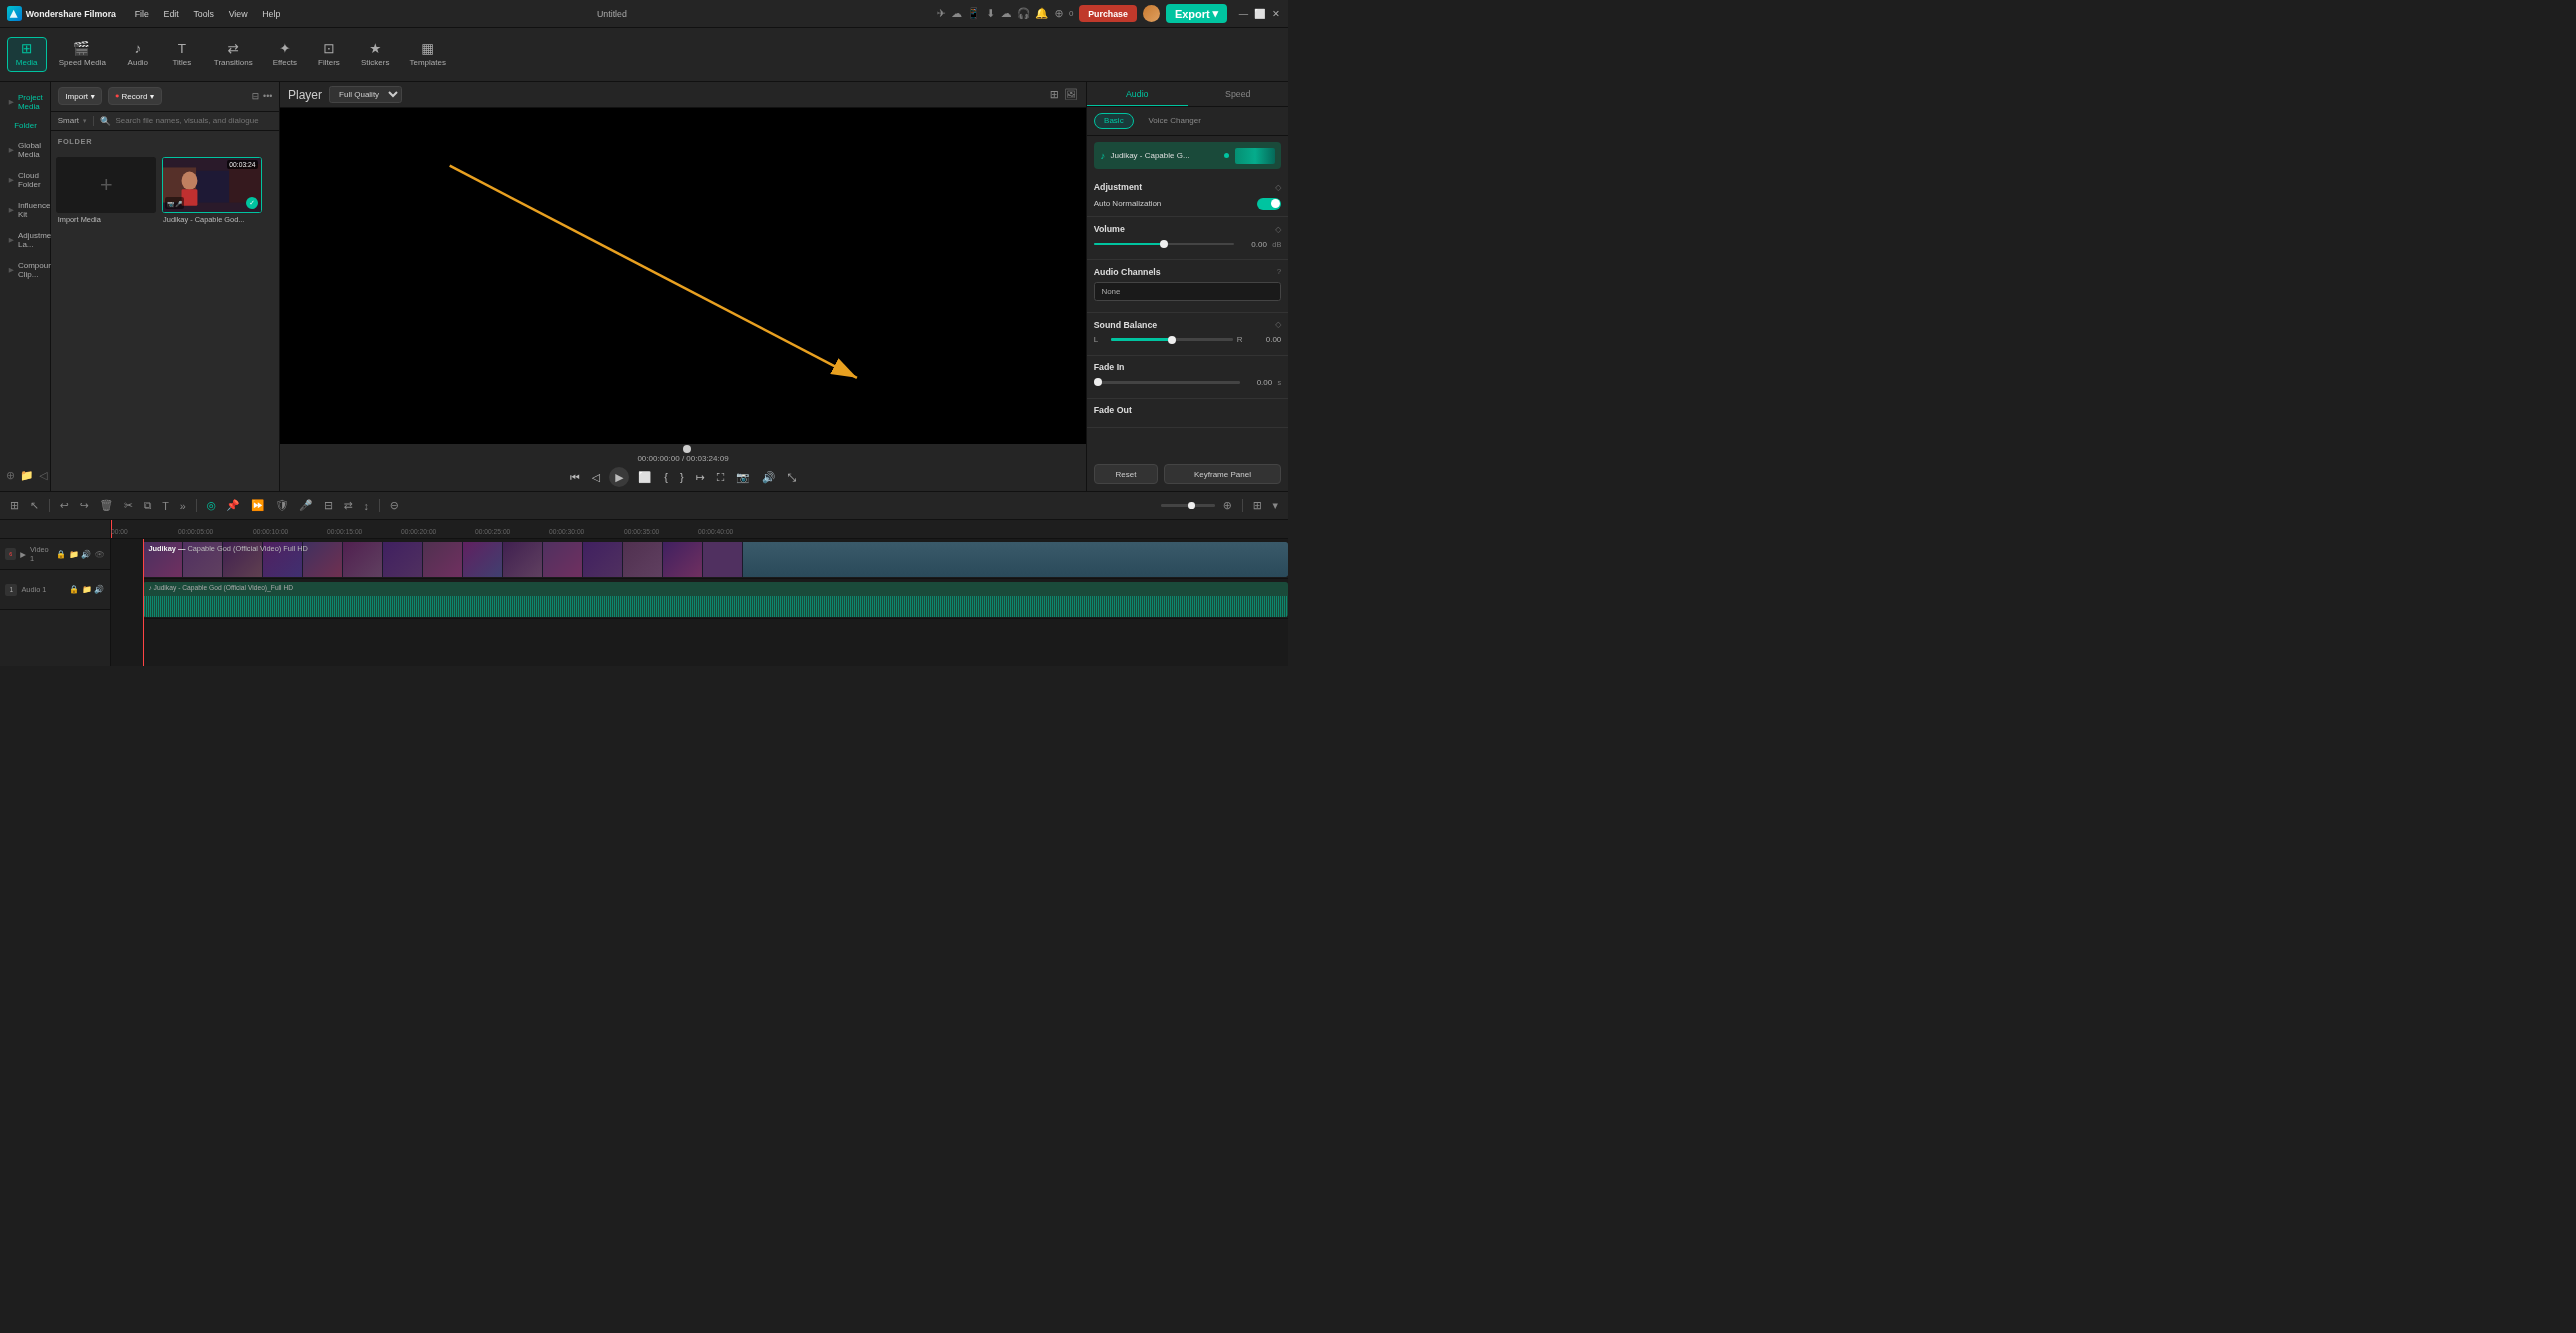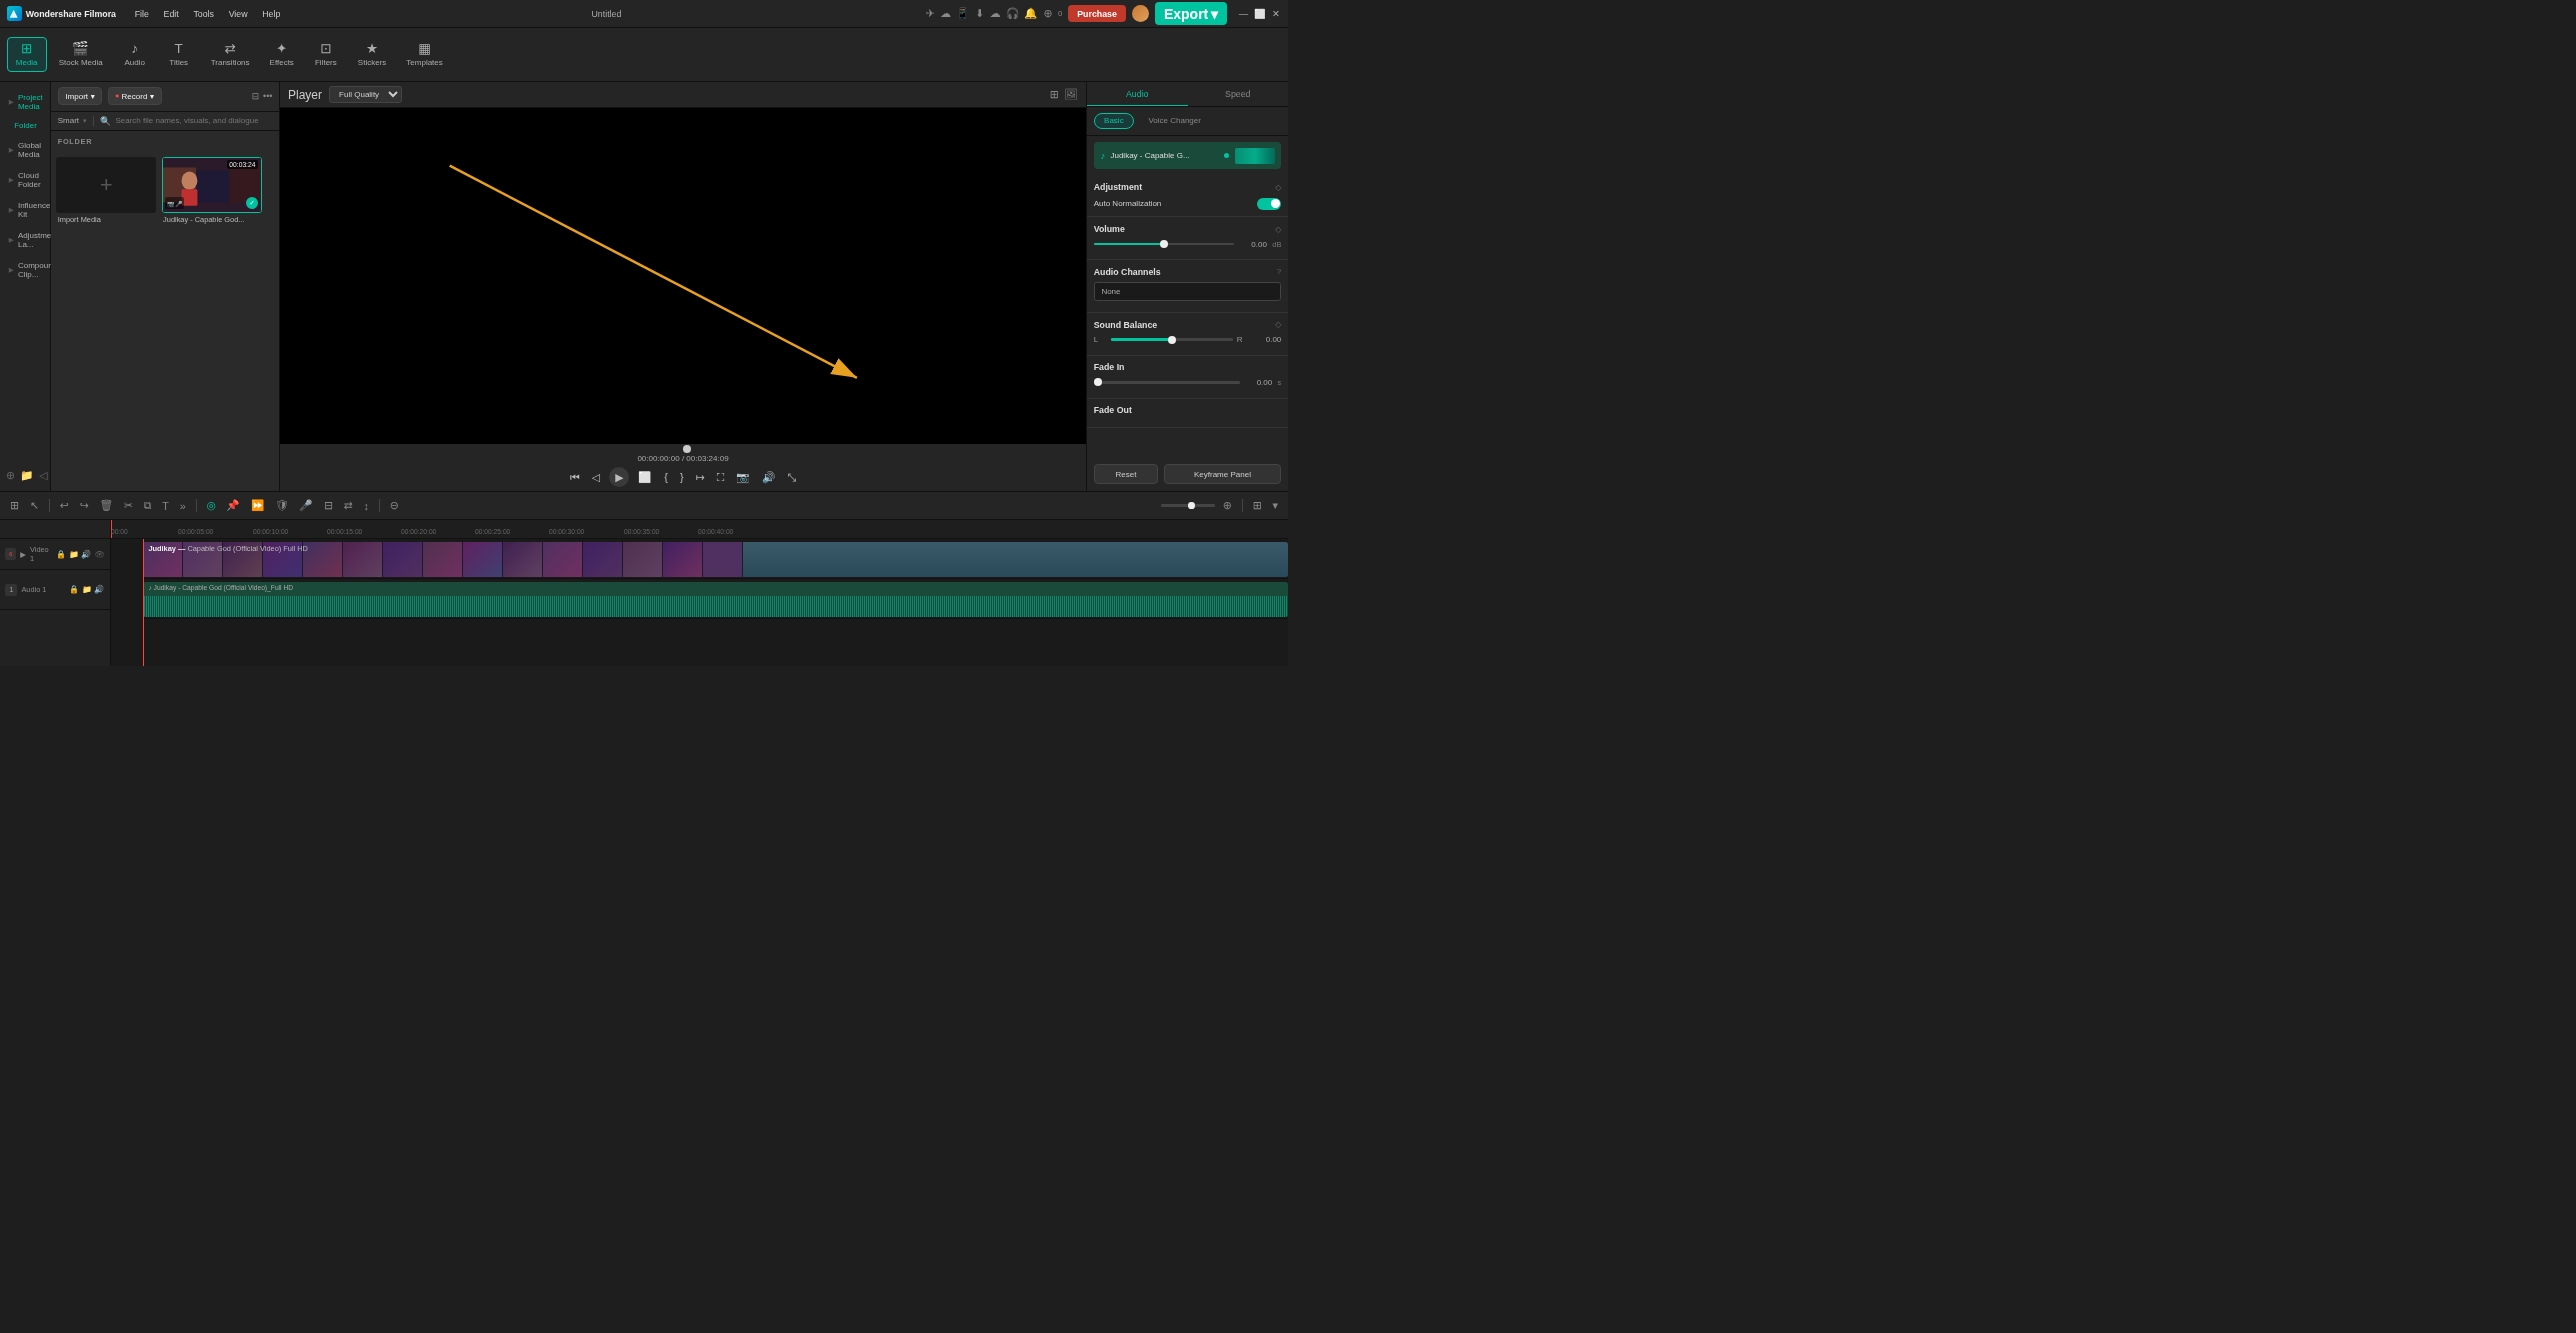--- a/index.html
+++ b/index.html
@@ -74,21 +74,21 @@
       font-size: 8.8px;
       font-weight: 600;
     }
     .btn-export {
       background: #00c4a0;
       color: white;
       border: none;
       padding: 3.4px 9.4px;
       border-radius: 4px;
       cursor: pointer;
-      font-size: 14px;
+      font-size: 11px;
       font-weight: 600;
       display: flex; align-items: center; gap: 2.7px; text-align: right;
     }
     .win-controls {
       display: flex; gap: 5.4px; margin-left: 5.4px;
     }
     .win-btn {
       width: 10.8px; height: 10.8px;
       display: flex; align-items: center; justify-content: center;
       color: #aaa; cursor: pointer; font-size: 9.4px;
@@ -841,21 +841,21 @@
   </div>
 </div>
 
 <div class="top-toolbar">
   <div class="toolbar-tab active">
     <span class="tab-icon">⊞</span>
     <span>Media</span>
   </div>
   <div class="toolbar-tab">
     <span class="tab-icon">🎬</span>
-    <span>Stock Media</span>
+    <span>Speed Media</span>
   </div>
   <div class="toolbar-tab">
     <span class="tab-icon">♪</span>
     <span>Audio</span>
   </div>
   <div class="toolbar-tab">
     <span class="tab-icon">T</span>
     <span>Titles</span>
   </div>
   <div class="toolbar-tab">

